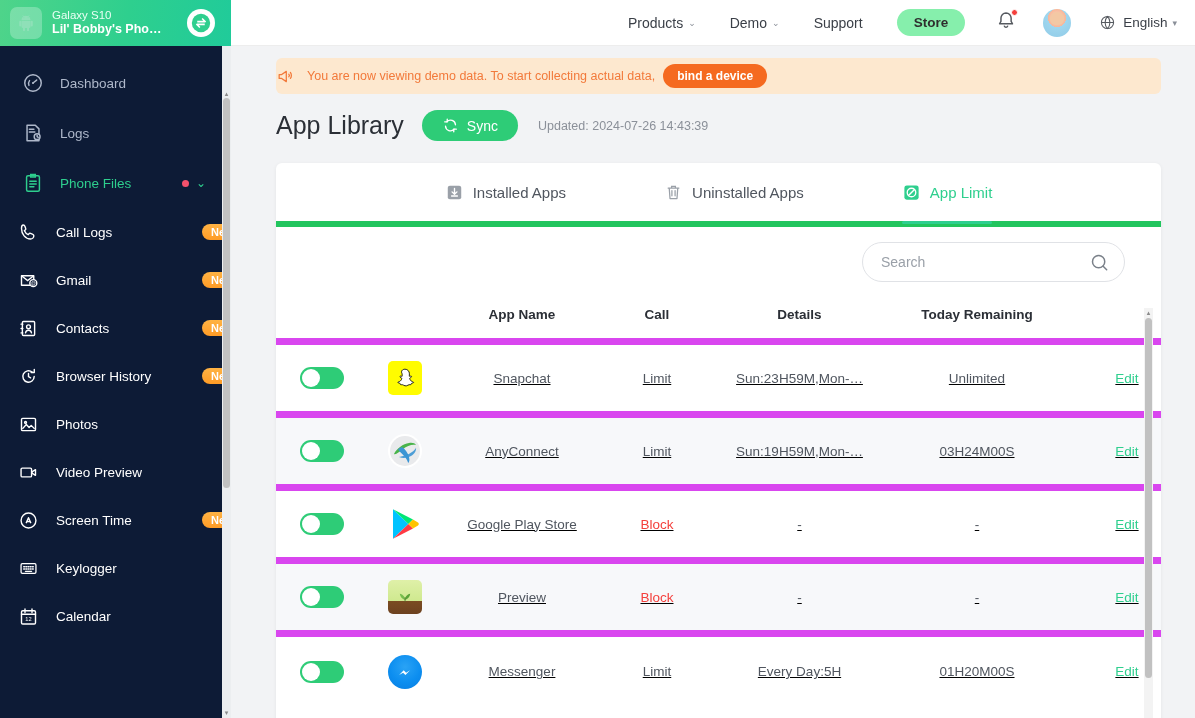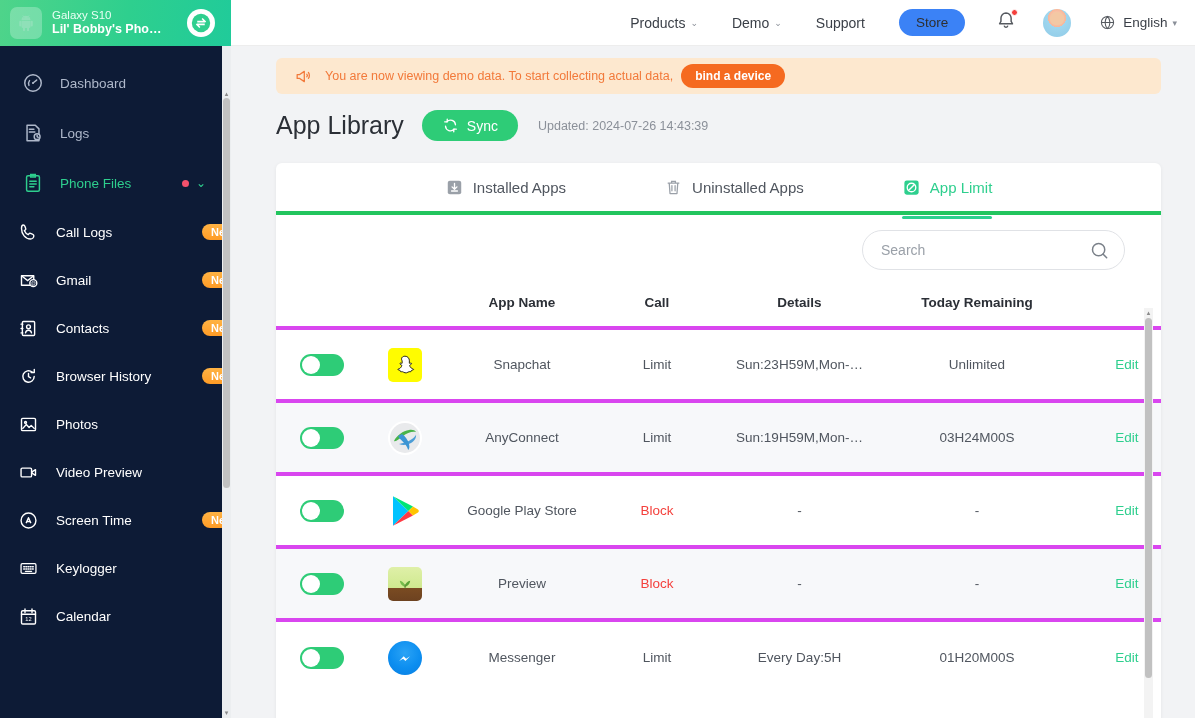--- a/index.html
+++ b/index.html
@@ -85,21 +85,21 @@
     background: #ffffff;
     display: flex; align-items: center; justify-content: flex-end;
     padding-right: 18px;
     border-bottom: 1px solid #ededed;
   }
   .tnav { display: flex; align-items: center; font-size: 14px; color: #3a3f47; }
   .tnav-item { margin-left: 34px; cursor: pointer; display: flex; align-items: center; white-space: nowrap;}
   .caret { margin-left: 5px; font-size: 9px; color: #8a8f98; }
   .store-btn {
     margin-left: 34px;
-    background: #3b82f6; color: #2f2f2f; font-weight: normal;
+    background: #86efac; color: #2f2f2f; font-weight: bold;
     font-size: 13.5px; padding: 6px 17px; border-radius: 14px;
     cursor: pointer;
   }
   .bell-wrap { margin-left: 30px; position: relative; cursor: pointer; }
   .bell-dot {
     position: absolute; right: -1px; top: -1px;
     width: 7px; height: 7px; border-radius: 50%; background: #f4403c;
     border: 1px solid #fff;
   }
   .avatar {
@@ -114,21 +114,21 @@
   .lang { margin-left: 28px; display: flex; align-items: center; font-size: 13.5px; color: #3a3f47; cursor: pointer; }
 
   
   .main {
     position: absolute; left: 231px; top: 46px; right: 0; bottom: 0;
     background: #f2f3f5; overflow: hidden;
   }
   .notice {
     margin: 12px 34px 0 45px;
     background: #fde8cf; border-radius: 6px;
-    height: 36px; display: flex; align-items: center; padding-left: 18px;
+    height: 36px; display: flex; align-items: center; 
     font-size: 12.5px; color: #f2793a;
   }
   .notice .ntext { margin-left: 12px; }
   .bind-btn {
     margin-left: 8px; background: #f56a20; color: #fff;
     font-size: 12px; font-weight: bold; padding: 5px 14px; border-radius: 12px;
     cursor: pointer;
   }
   .pagehead {
     display: flex; align-items: center; margin: 16px 0 0 45px;
@@ -143,21 +143,21 @@
   .updated { margin-left: 20px; font-size: 12.5px; color: #8b9099; }
 
   .card {
     position: absolute; left: 45px; top: 117px; right: 34px; bottom: -10px;
     background: #fff; border-radius: 6px;
     box-shadow: 0 1px 4px rgba(0,0,0,0.06);
     overflow: hidden;
   }
   .tabs {
     display: flex; align-items: center; justify-content: center;
-    height: 52px; border-bottom: 4px solid #22c55e; position: relative;
+    height: 64px; border-bottom: 6px solid #22c55e; position: relative;
   }
   .tab {
     display: flex; align-items: center; font-size: 15px; color: #50565f;
     margin: 0 49px; height: 64px; cursor: pointer; position: relative;
   }
   .tab .tlabel { margin-left: 9px; }
   .tab.active .tlabel { color: #2ecf8e; }
   .tab.active::after {
     content: ""; position: absolute; left: 0; right: 0; bottom: 0; height: 3px;
     background: #2ecf8e; border-radius: 2px;
@@ -178,21 +178,21 @@
     font-size: 13.5px; color: #2b2f36; font-weight: bold;
     padding: 10px 0 16px 0; text-align: center;
   }
   .col-toggle { width: 92px; }
   .col-icon { width: 74px; }
   .col-name { width: 160px; }
   .col-type { width: 110px; }
   .col-details { width: 175px; }
   .col-remain { width: 180px; }
   .col-edit { width: 120px; }
-  tbody tr { height: 73px; border-top: 4px solid #d946ef; }
+  tbody tr { height: 73px; border-top: 7px solid #d946ef; text-decoration: underline; }
   tbody tr.alt { background: #f7f8fa; }
   tbody td { font-size: 13.5px; color: #50565f; text-align: center; vertical-align: middle; }
   td.type-block { color: #f4403c; }
   .edit-link { color: #2ecf8e; cursor: pointer; font-size: 13.5px; }
 
   .toggle {
     width: 44px; height: 22px; border-radius: 11px; background: #2ecc77;
     position: relative; margin: 0 auto; cursor: pointer;
   }
   .toggle .knob {

